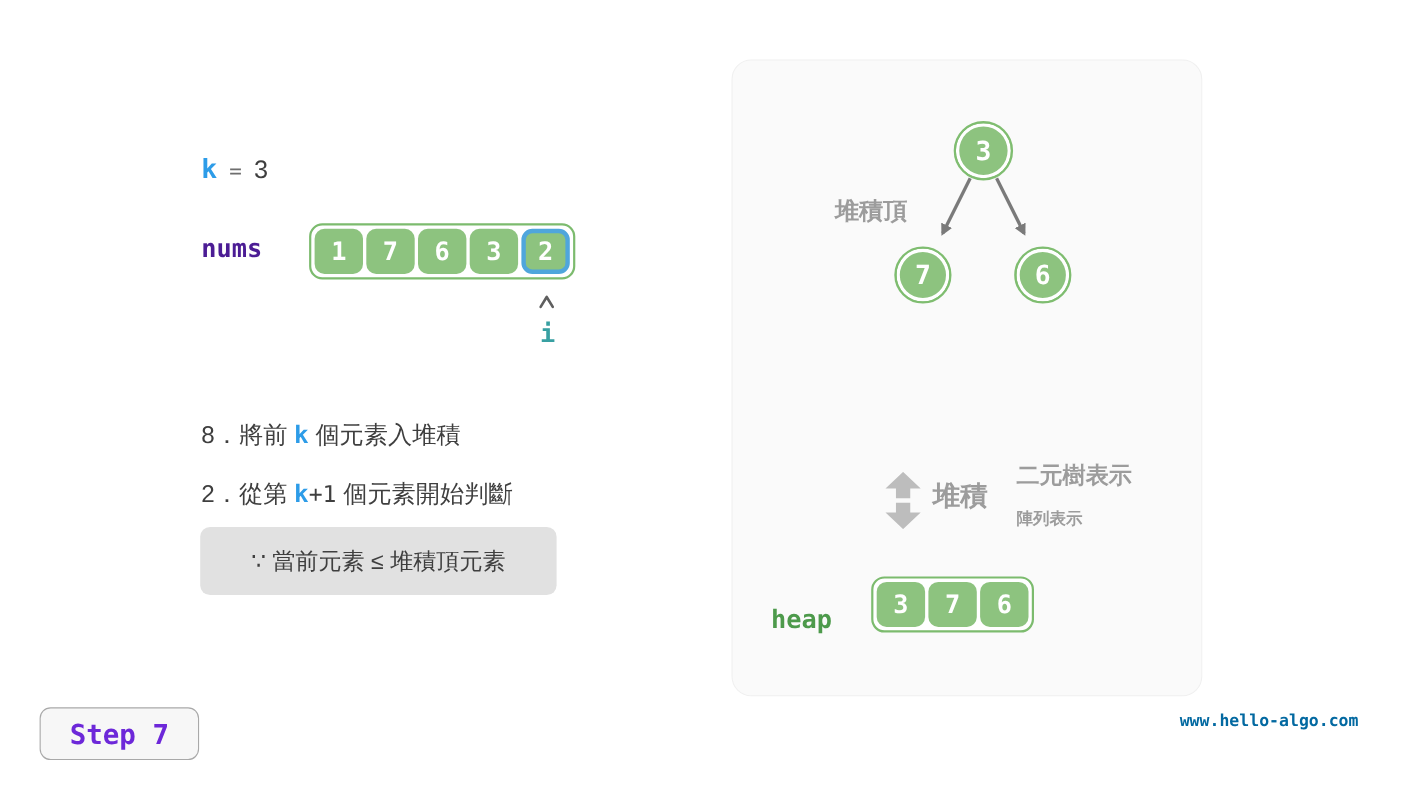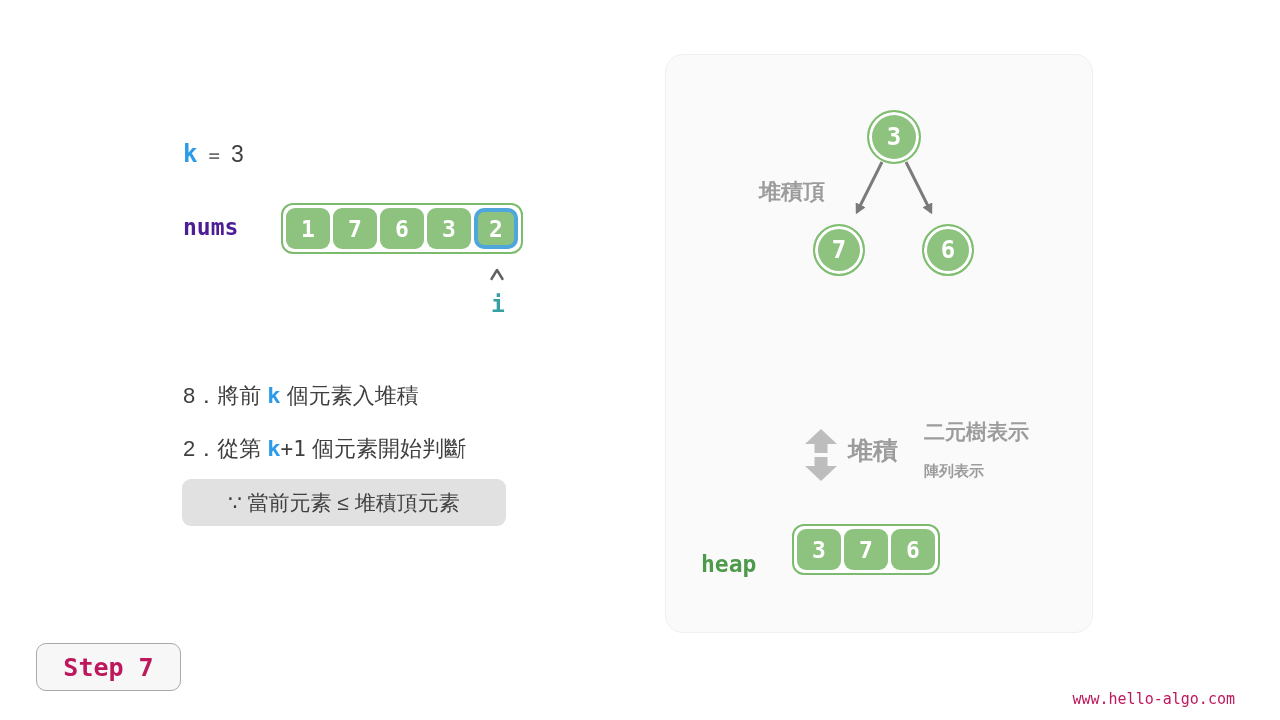--- a/index.html
+++ b/index.html
@@ -33,21 +33,21 @@
   .caret { left: 489px; top: 268px; width: 16px; height: 13px; }
   .i-label { left: 491px; top: 291px; color: #38A0A2; font-weight: bold; font-size: 23px; }
 
   .step-line { color: #3F3F3F; font-size: 22px; white-space: pre; }
   .step-line-1 { left: 183px; top: 381px; }
   .step-line-2 { left: 183px; top: 434px; }
   .step-line .var-blue { font-size: 22px; }
   .mono-dark { color: #3F3F3F; font-family: "DejaVu Sans Mono", "Liberation Mono", monospace; font-size: 21px; }
 
   .note-box {
-    left: 182px; top: 479px; width: 324px; height: 47px;
+    left: 182px; top: 479px; width: 324px; height: 62px;
     background: #E1E1E1; border-radius: 9px;
     display: flex; align-items: center; justify-content: center;
     color: #3F3F3F; font-size: 21px; white-space: pre;
   }
 
   
   .panel {
     left: 665px; top: 54px; width: 428px; height: 579px;
     background: #FAFAFA; border: 1px solid #F0F0F0; border-radius: 18px;
   }
@@ -74,23 +74,23 @@
   .repr-line-2 { left: 258px; top: 407px; font-size: 15px; }
 
   .heap-label { left: 35px; top: 483px; color: #4D9A4B; font-weight: bold; font-size: 23px; margin-top: 13px; }
   .heap-array { left: 126px; top: 469px; }
 
   
   .step-box {
     left: 36px; top: 643px; width: 145px; height: 48px;
     background: #F7F7F7; border: 1.5px solid #A9A9A9; border-radius: 10px;
     display: flex; align-items: center; justify-content: center;
-    color: #be185d; font-weight: bold; font-size: 25px;
+    color: #6d28d9; font-weight: bold; font-size: 25px;
   }
-  .watermark { right: 45px; top: 690px; color: #be185d; font-size: 15px; }
+  .watermark { right: 45px; top: 646px; color: #0369a1; font-size: 15px; font-weight: bold; }
 </style>
 </head>
 <body>
 
 <div class="abs k-line">
   <span class="mono var-blue">k</span>
   <span class="mono eq-sign">=</span>
   <span class="k-value">3</span>
 </div>
 

